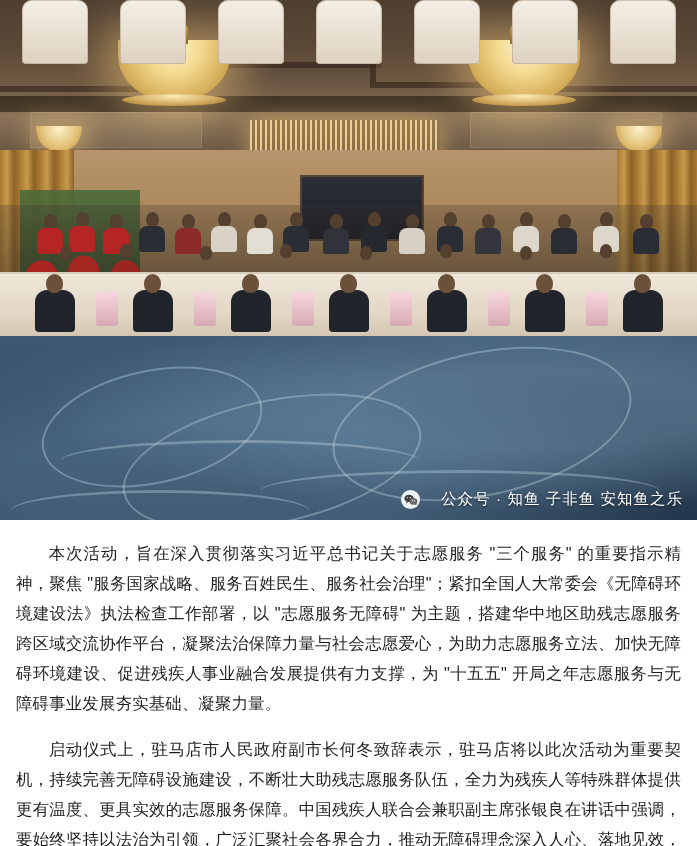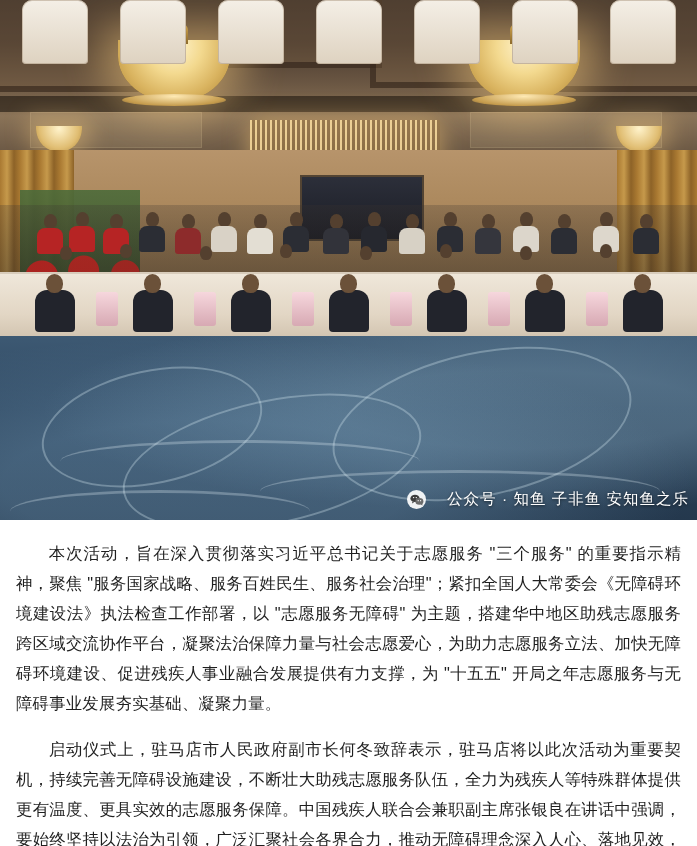--- a/index.html
+++ b/index.html
@@ -210,21 +210,21 @@
   .swirl2 {
     position: absolute;
     border-top: 3px solid rgba(225,240,245,0.30);
     border-radius: 50%;
     height: 40px;
   }
 
   
   .watermark {
     position: absolute;
-    right: 8px;
+    right: 14px;
     bottom: 10px;
     display: flex;
     align-items: center;
     gap: 21px;
     color: #ffffff;
     font-size: 15.5px;
     letter-spacing: 1px;
     text-shadow: 0 1px 3px rgba(0,0,0,0.65);
     z-index: 9;
   }

